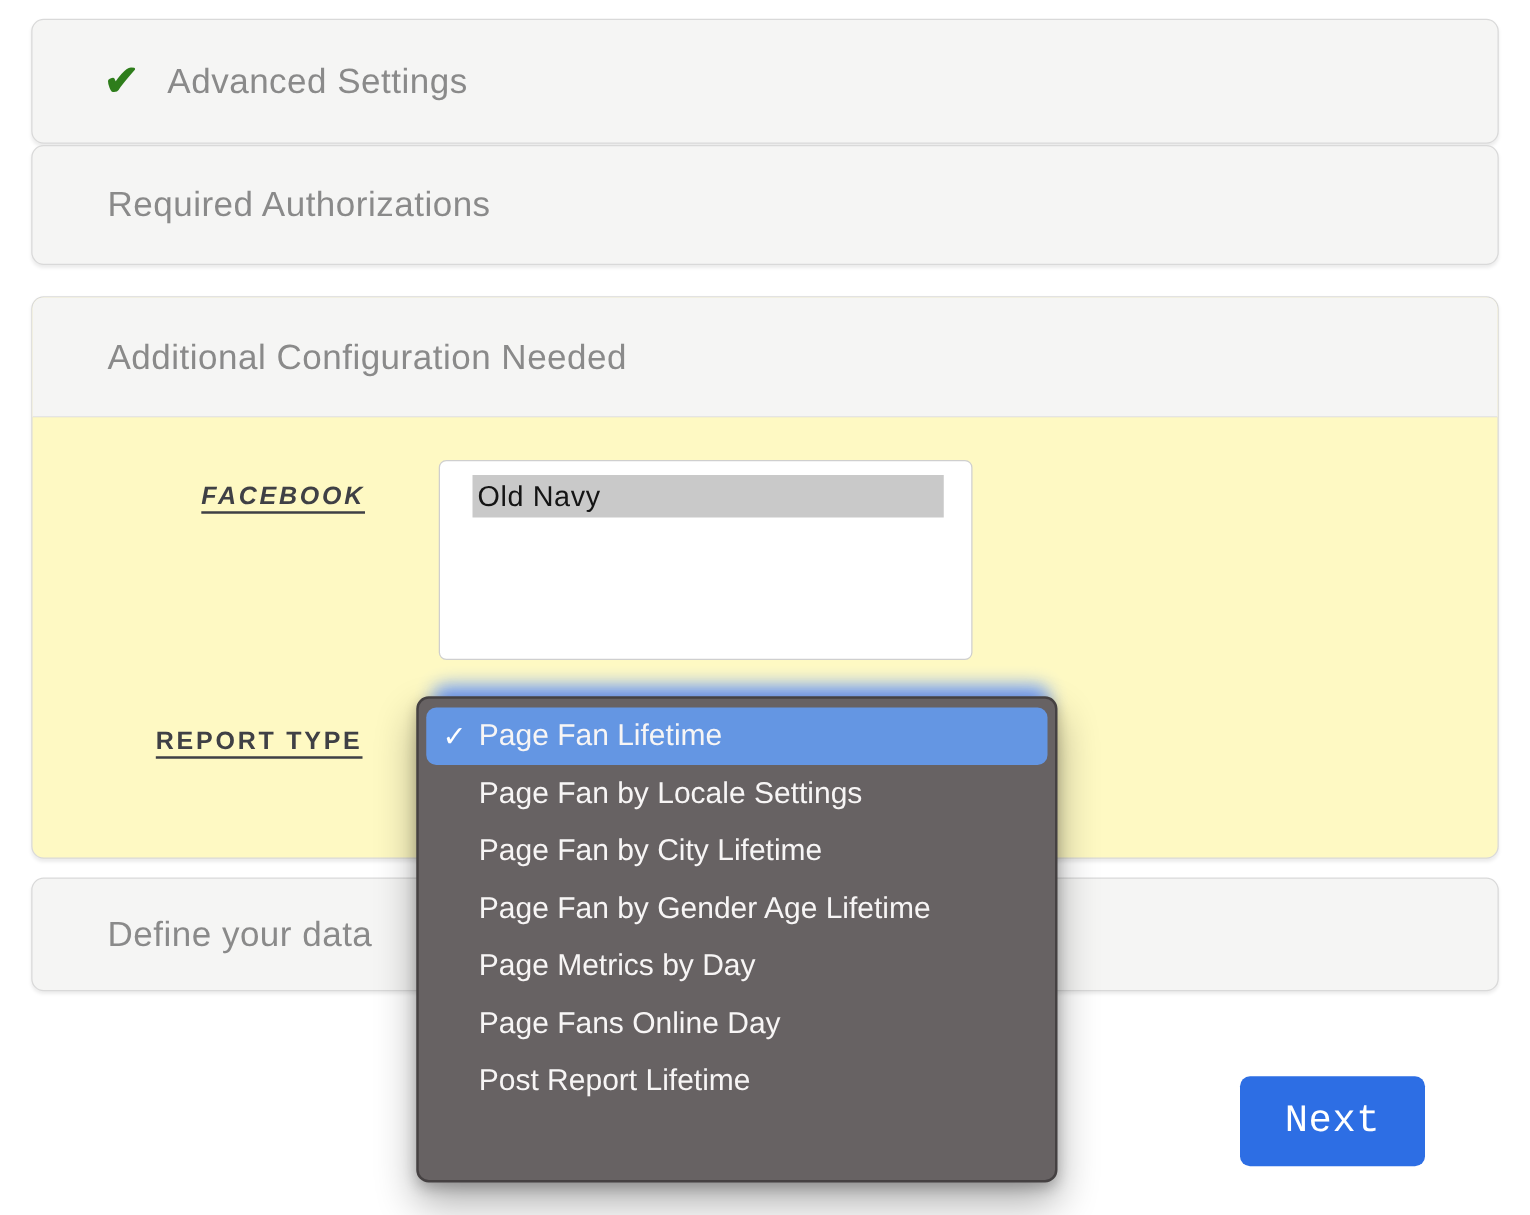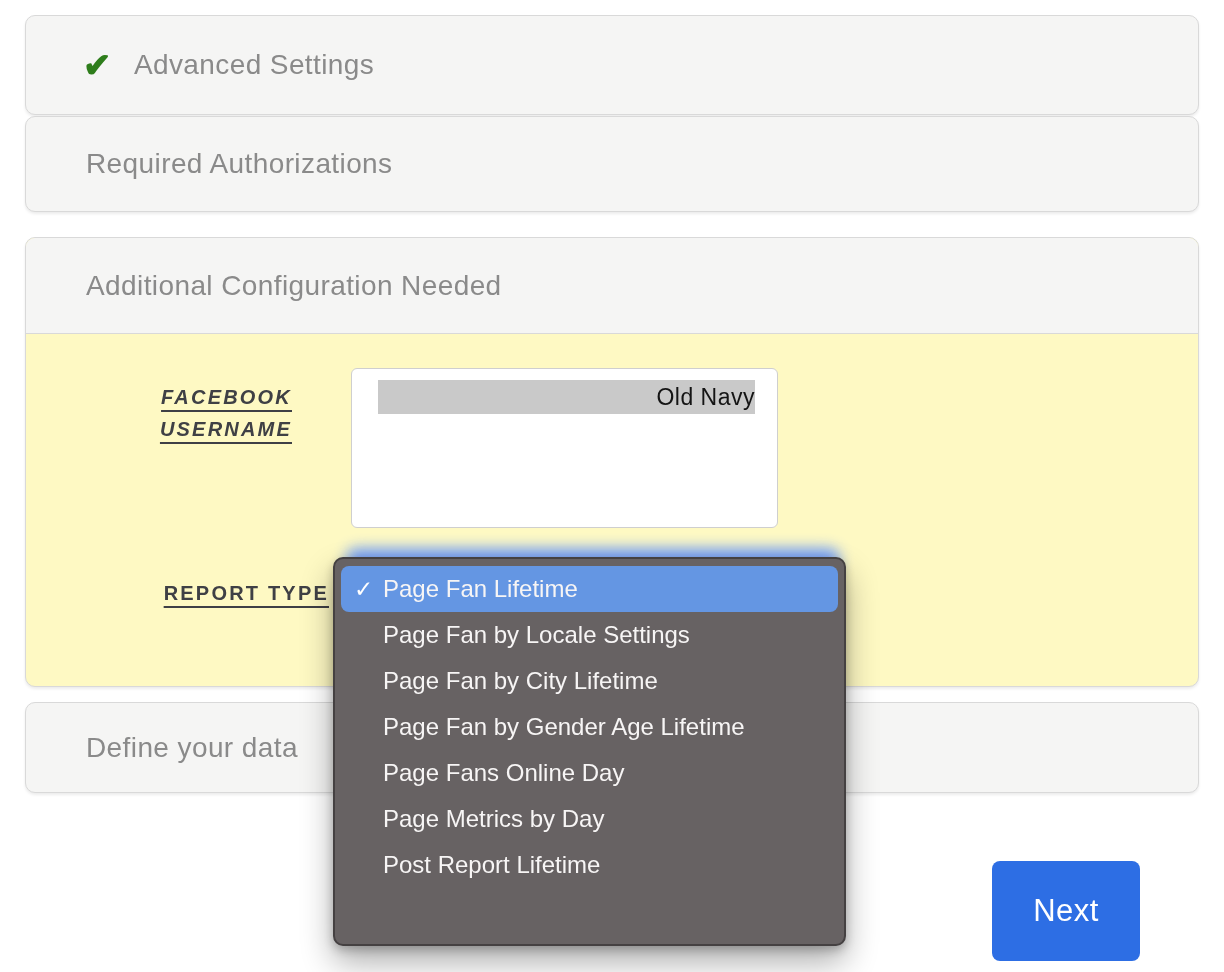--- a/index.html
+++ b/index.html
@@ -49,26 +49,26 @@
   }
   .card-advanced .step-header{padding-left:57px;}
 
   .field-label{
     position:absolute; width:172px; text-align:right;
     font-size:20px; font-weight:700; letter-spacing:2.2px;
     color:var(--label-text); line-height:32px;
     text-decoration:underline; text-decoration-thickness:2px; text-underline-offset:6px;
   }
   .label-username{left:120px; top:381px;font-style:italic;}
-  .label-report{left:118px; top:577px;margin-left:39px;}
+  .label-report{left:118px; top:577px;}
 
   .fb-input{
     position:absolute; left:351px; top:368px; width:427px; height:160px;
     background:#ffffff; border:1px solid #cfcfcf; border-radius:6px;
-    padding:11px 0 0 26px; cursor:text;text-align:right;
+    padding:11px 0 0 26px; cursor:text;
   }
   .fb-selection{
     display:block; width:377px; height:34px; line-height:34px;
     background:var(--selection-gray); color:#141414;
     font-size:23px; letter-spacing:0.5px; padding-left:4px;
     white-space:nowrap; overflow:hidden;
   }
 
   .select-focus-glow{
     position:absolute; left:346px; top:548px; width:494px; height:22px;
@@ -90,25 +90,25 @@
     padding-left:42px; font-size:24px; color:var(--menu-text);
     white-space:nowrap; cursor:default; border-radius:8px;
   }
   .menu-option.selected{background:var(--selected-blue);}
   .menu-check{
     position:absolute; left:13px; top:0; font-size:23px; line-height:46px;
     color:#ffffff;
   }
 
   .next-button{
-    position:absolute; left:992px; top:861px; width:148px; height:100px;
+    position:absolute; left:992px; top:861px; width:148px; height:72px;
     background:var(--next-blue); border:none; border-radius:8px;
     color:#ffffff; font-size:31px; letter-spacing:0.5px;
     display:flex; align-items:center; justify-content:center;
-    cursor:pointer; font-family:Liberation Sans, sans-serif;
+    cursor:pointer; font-family:Liberation Mono, monospace;
     z-index:2;
   }
 </style>
 </head>
 <body>
 
 <div class="step-card card-advanced">
   <div class="step-header">
     <span class="check-icon">✔</span>
     <span>Advanced Settings</span>
@@ -123,38 +123,37 @@
 
 <div class="step-card card-additional">
   <div class="accordion-header">
     <span>Additional Configuration Needed</span>
   </div>
 
 </div>
 
 <div class="field-label label-username">
   <div>FACEBOOK</div>
-  <div>USERNAME</div>
 </div>
 
 <div class="fb-input">
   <span class="fb-selection">Old Navy</span>
 </div>
 
 <div class="field-label label-report">REPORT TYPE</div>
 
 <div class="select-focus-glow"></div>
 
 <div class="dropdown-menu">
     <div class="menu-option selected"><span class="menu-check">✓</span><span>Page Fan Lifetime</span></div>
     <div class="menu-option"><span class="menu-check"></span><span>Page Fan by Locale Settings</span></div>
     <div class="menu-option"><span class="menu-check"></span><span>Page Fan by City Lifetime</span></div>
     <div class="menu-option"><span class="menu-check"></span><span>Page Fan by Gender Age Lifetime</span></div>
+    <div class="menu-option"><span class="menu-check"></span><span>Page Metrics by Day</span></div>
     <div class="menu-option"><span class="menu-check"></span><span>Page Fans Online Day</span></div>
-    <div class="menu-option"><span class="menu-check"></span><span>Page Metrics by Day</span></div>
     <div class="menu-option"><span class="menu-check"></span><span>Post Report Lifetime</span></div>
   </div>
 
 <div class="step-card card-define">
   <div class="step-header">
     <span>Define your data</span>
   </div>
 </div>
 
 <button class="next-button">Next</button>

